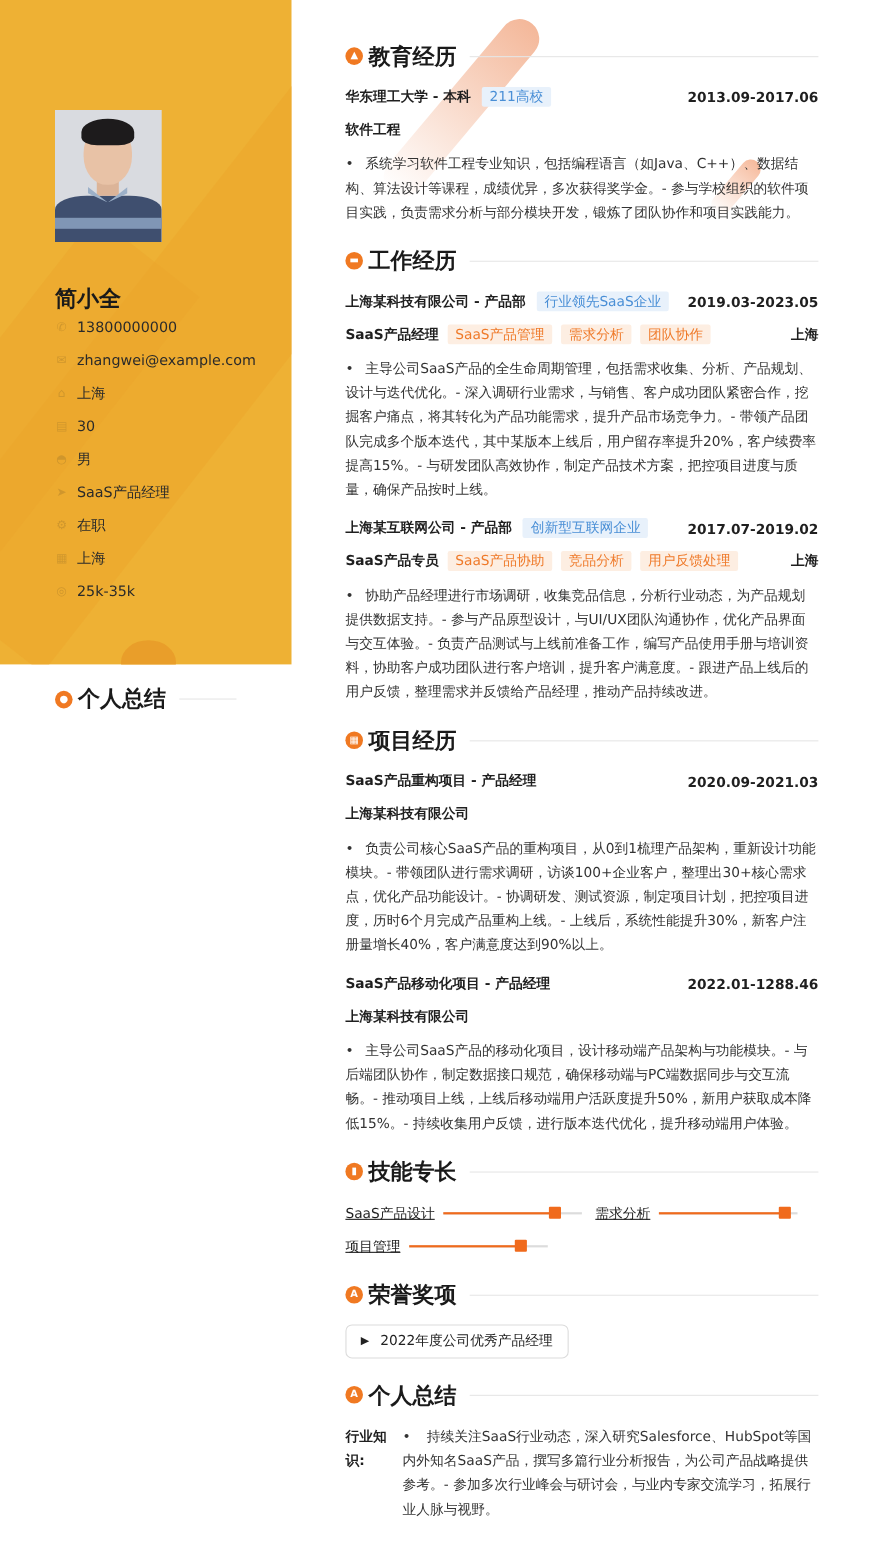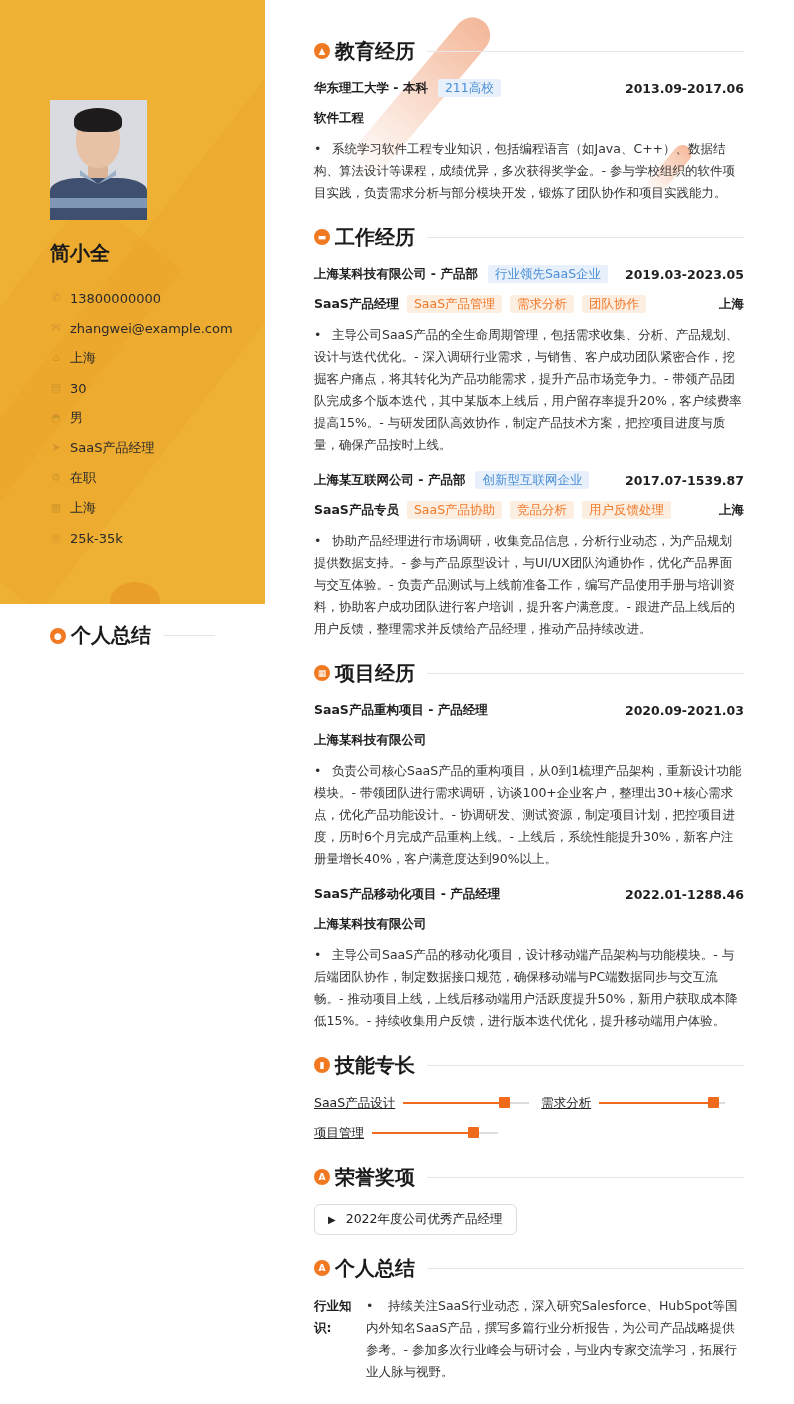--- a/index.html
+++ b/index.html
@@ -27,21 +27,21 @@
     position: absolute; left: 50px; top: 100px; width: 97px; height: 120px;
     background: #d9dbe0; overflow: hidden;
   }
   .photo .head { position: absolute; left: 26px; top: 14px; width: 44px; height: 54px; border-radius: 46% 46% 48% 48%; background: #e8c2a6; }
   .photo .hair { position: absolute; left: 24px; top: 8px; width: 48px; height: 24px; border-radius: 50% 50% 30% 30%; background: #1d1b1c; }
   .photo .neck { position: absolute; left: 38px; top: 62px; width: 20px; height: 16px; background: #dcb498; }
   .photo .collar { position: absolute; left: 30px; top: 70px; width: 36px; height: 14px; background: #9cb0c8; clip-path: polygon(0 0,50% 100%,100% 0,100% 40%,50% 100%,0 40%); }
   .photo .shirt { position: absolute; left: 0; top: 78px; width: 97px; height: 42px; background: #3f4f6f; border-radius: 30% 30% 0 0; }
   .photo .band { position: absolute; left: 0; top: 98px; width: 97px; height: 10px; background: #8096b5; }
 
-  .name { position: absolute; left: 50px; top: 240px; font-size: 20px; font-weight: bold; color: #1a1a1a; }
+  .name { position: absolute; left: 50px; top: 258px; font-size: 20px; font-weight: bold; color: #1a1a1a; }
   .info-list { position: absolute; left: 50px; top: 283px; list-style: none; }
   .info-item { display: flex; align-items: center; height: 30px; font-size: 13px; color: #2a2a2a; }
   .info-item .ic { width: 12px; height: 12px; margin-right: 8px; color: #c9922c; font-size: 11px; line-height: 12px; text-align: center; opacity: 0.8; }
 
   
   .summary { position: absolute; left: 50px; top: 622px; width: 165px; }
   .sec-head { display: flex; align-items: center; }
   .sec-icon {
     width: 16px; height: 16px; border-radius: 50%; background: #f07922;
     color: #fff; font-size: 9px; line-height: 16px; text-align: center; font-weight: bold; flex: 0 0 16px;
@@ -199,21 +199,21 @@
       </div>
       <p class="desc"><span class="bullet">•</span><span>主导公司SaaS产品的全生命周期管理，包括需求收集、分析、产品规划、设计与迭代优化。- 深入调研行业需求，与销售、客户成功团队紧密合作，挖掘客户痛点，将其转化为产品功能需求，提升产品市场竞争力。- 带领产品团队完成多个版本迭代，其中某版本上线后，用户留存率提升20%，客户续费率提高15%。- 与研发团队高效协作，制定产品技术方案，把控项目进度与质量，确保产品按时上线。</span></p>
     </div>
 
     <div class="entry">
       <div class="row">
         <div class="left">
           <span>上海某互联网公司 - 产品部</span>
           <span class="tag-blue">创新型互联网企业</span>
         </div>
-        <span>2017.07-1539.87</span>
+        <span>2017.07-2019.02</span>
       </div>
       <div class="row">
         <div class="left">
           <span>SaaS产品专员</span>
           <span class="tag-orange">SaaS产品协助</span>
           <span class="tag-orange">竞品分析</span>
           <span class="tag-orange">用户反馈处理</span>
         </div>
         <span>上海</span>
       </div>

